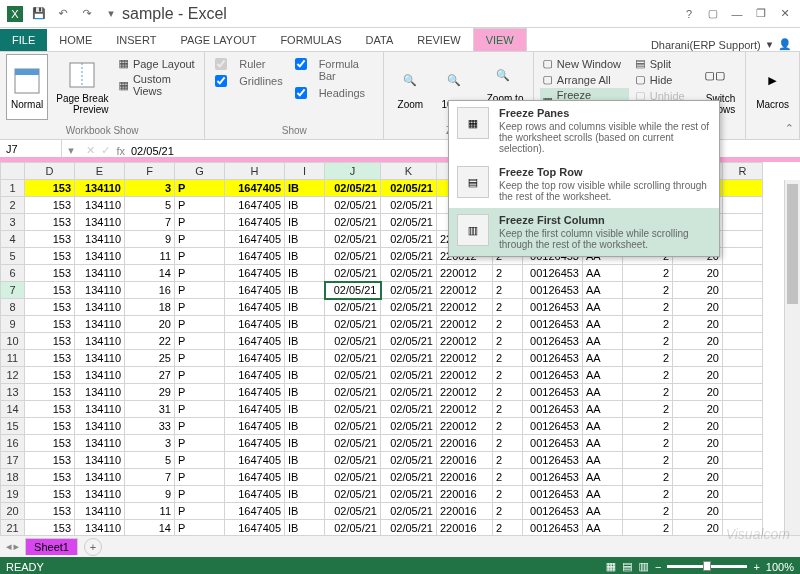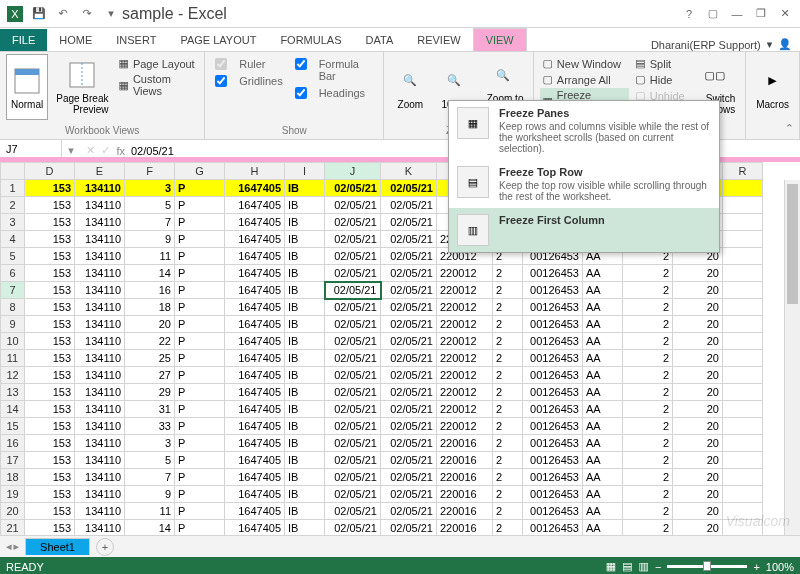--- a/index.html
+++ b/index.html
@@ -49,21 +49,21 @@
 .col-M{width:30px;text-align:left}
 .col-N{width:60px;text-align:right}
 .col-O{width:40px;text-align:left}
 .col-P{width:50px;text-align:right}
 .col-Q{width:50px;text-align:right}
 .col-R{width:40px}
 tr.hl td{background:#ffff00;font-weight:bold}
 .active-cell{border:2px solid #217346!important}
 .sheet-tabs{height:22px;border-top:1px solid #d4d4d4;display:flex;align-items:center;background:#f3f3f3}
 .sheet-nav{display:flex;gap:2px;padding:0 6px;color:#888}
-.sheet-tab{background:#0ea5e9;border:1px solid #ccc;border-bottom:none;padding:2px 14px;font-size:11px}
+.sheet-tab{background:#d946ef;border:1px solid #ccc;border-bottom:none;padding:2px 8px;font-size:11px}
 .add-sheet{width:18px;height:18px;border:1px solid #ccc;border-radius:50%;display:flex;align-items:center;justify-content:center;margin-left:6px;color:#666}
 .statusbar{height:19px;background:#217346;color:#fff;display:flex;align-items:center;font-size:10px;padding:0 6px}
 .statusbar .right{margin-left:auto;display:flex;align-items:center;gap:6px}
 .zoom-slider{width:80px;height:3px;background:#fff;position:relative}
 .zoom-thumb{width:8px;height:10px;background:#fff;border:1px solid #888;position:absolute;top:-4px;left:36px}
 .dropdown{position:absolute;left:448px;top:100px;width:272px;background:#fff;border:1px solid #a5a5a5;box-shadow:2px 2px 6px rgba(0,0,0,0.25);z-index:100}
 .dd-item{display:flex;gap:10px;padding:6px 8px;cursor:pointer}
 .dd-item.hover{background:#cde6d9}
 .dd-ic{width:32px;height:32px;flex-shrink:0;background:#f3f3f3;border:1px solid #ccc;display:flex;align-items:center;justify-content:center}
 .dd-txt{flex:1}
@@ -140,21 +140,21 @@
         <div class="mini-item">
             <span>▦</span>
             <span>Page Layout</span>
           </div>
         <div class="mini-item">
             <span>▦</span>
             <span>Custom Views</span>
           </div>
       </div>
     </div>
-    <div class="group-label">Workbook Views</div>
+    <div class="group-label">Workbook Show</div>
   </div>
   <div class="group">
     <div class="group-body">
       <div class="mini-col">
         <label class="chk">
             <input type="checkbox" checked="" disabled="" style="">
             <span>Ruler</span>
           </label>
         <label class="chk">
             <input type="checkbox" checked="" style="">
@@ -668,20 +668,21 @@
     <div class="dd-ic">▤</div>
     <div class="dd-txt">
         <div class="dd-title">Freeze Top Row</div>
         <div class="dd-desc">Keep the top row visible while scrolling through the rest of the worksheet.</div>
       </div>
   </div>
   <div class="dd-item hover">
     <div class="dd-ic">▥</div>
     <div class="dd-txt">
         <div class="dd-title">Freeze First Column</div>
+        <div class="dd-desc">Keep the first column visible while scrolling through the rest of the worksheet.</div>
       </div>
   </div>
 </div>
 
 <div class="sheet-tabs">
   <div class="sheet-nav">
     <span>◂</span>
     <span>▸</span>
   </div>
   <div class="sheet-tab">Sheet1</div>
@@ -696,13 +697,13 @@
     <span>▥</span>
     <span>−</span>
     <div class="zoom-slider">
         <div class="zoom-thumb"></div>
       </div>
     <span>+</span>
     <span>100%</span>
   </div>
 </div>
 
-<div style="position:absolute;right:10px;bottom:45px;font-size:14px;color:rgba(0,0,0,0.15);font-style:italic">Visualcom</div>
+<div style="position:absolute;right:10px;bottom:32px;font-size:14px;color:rgba(0,0,0,0.15);font-style:italic">Visualcom</div>
 
 </body></html>

